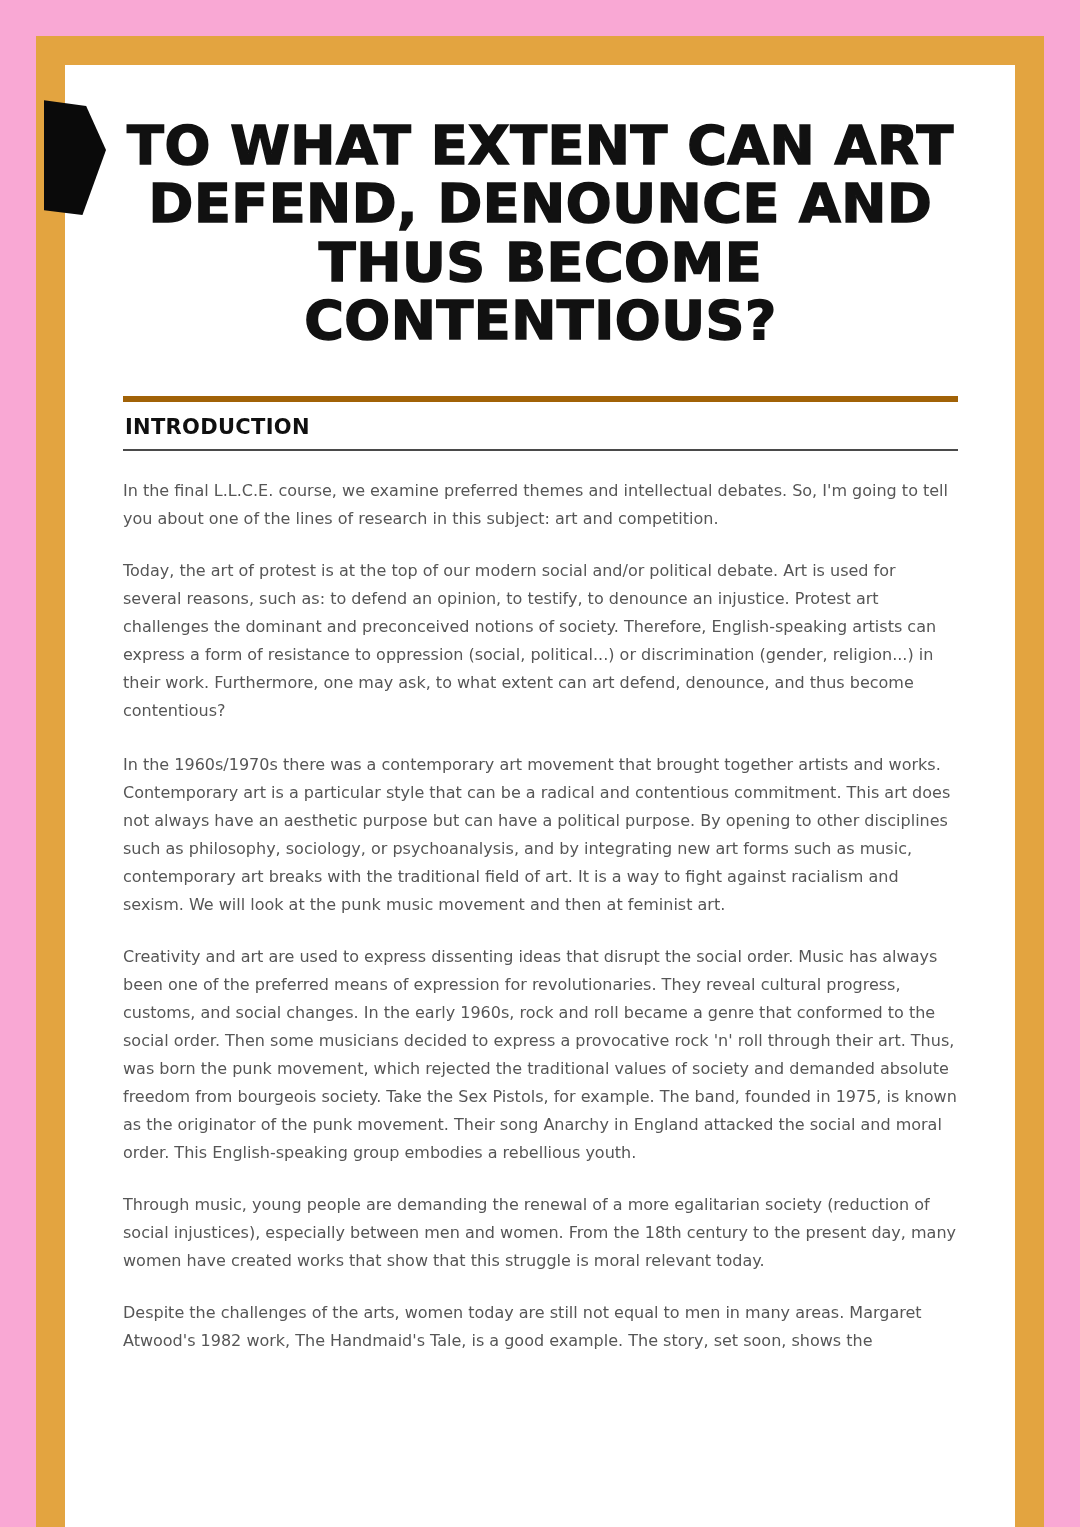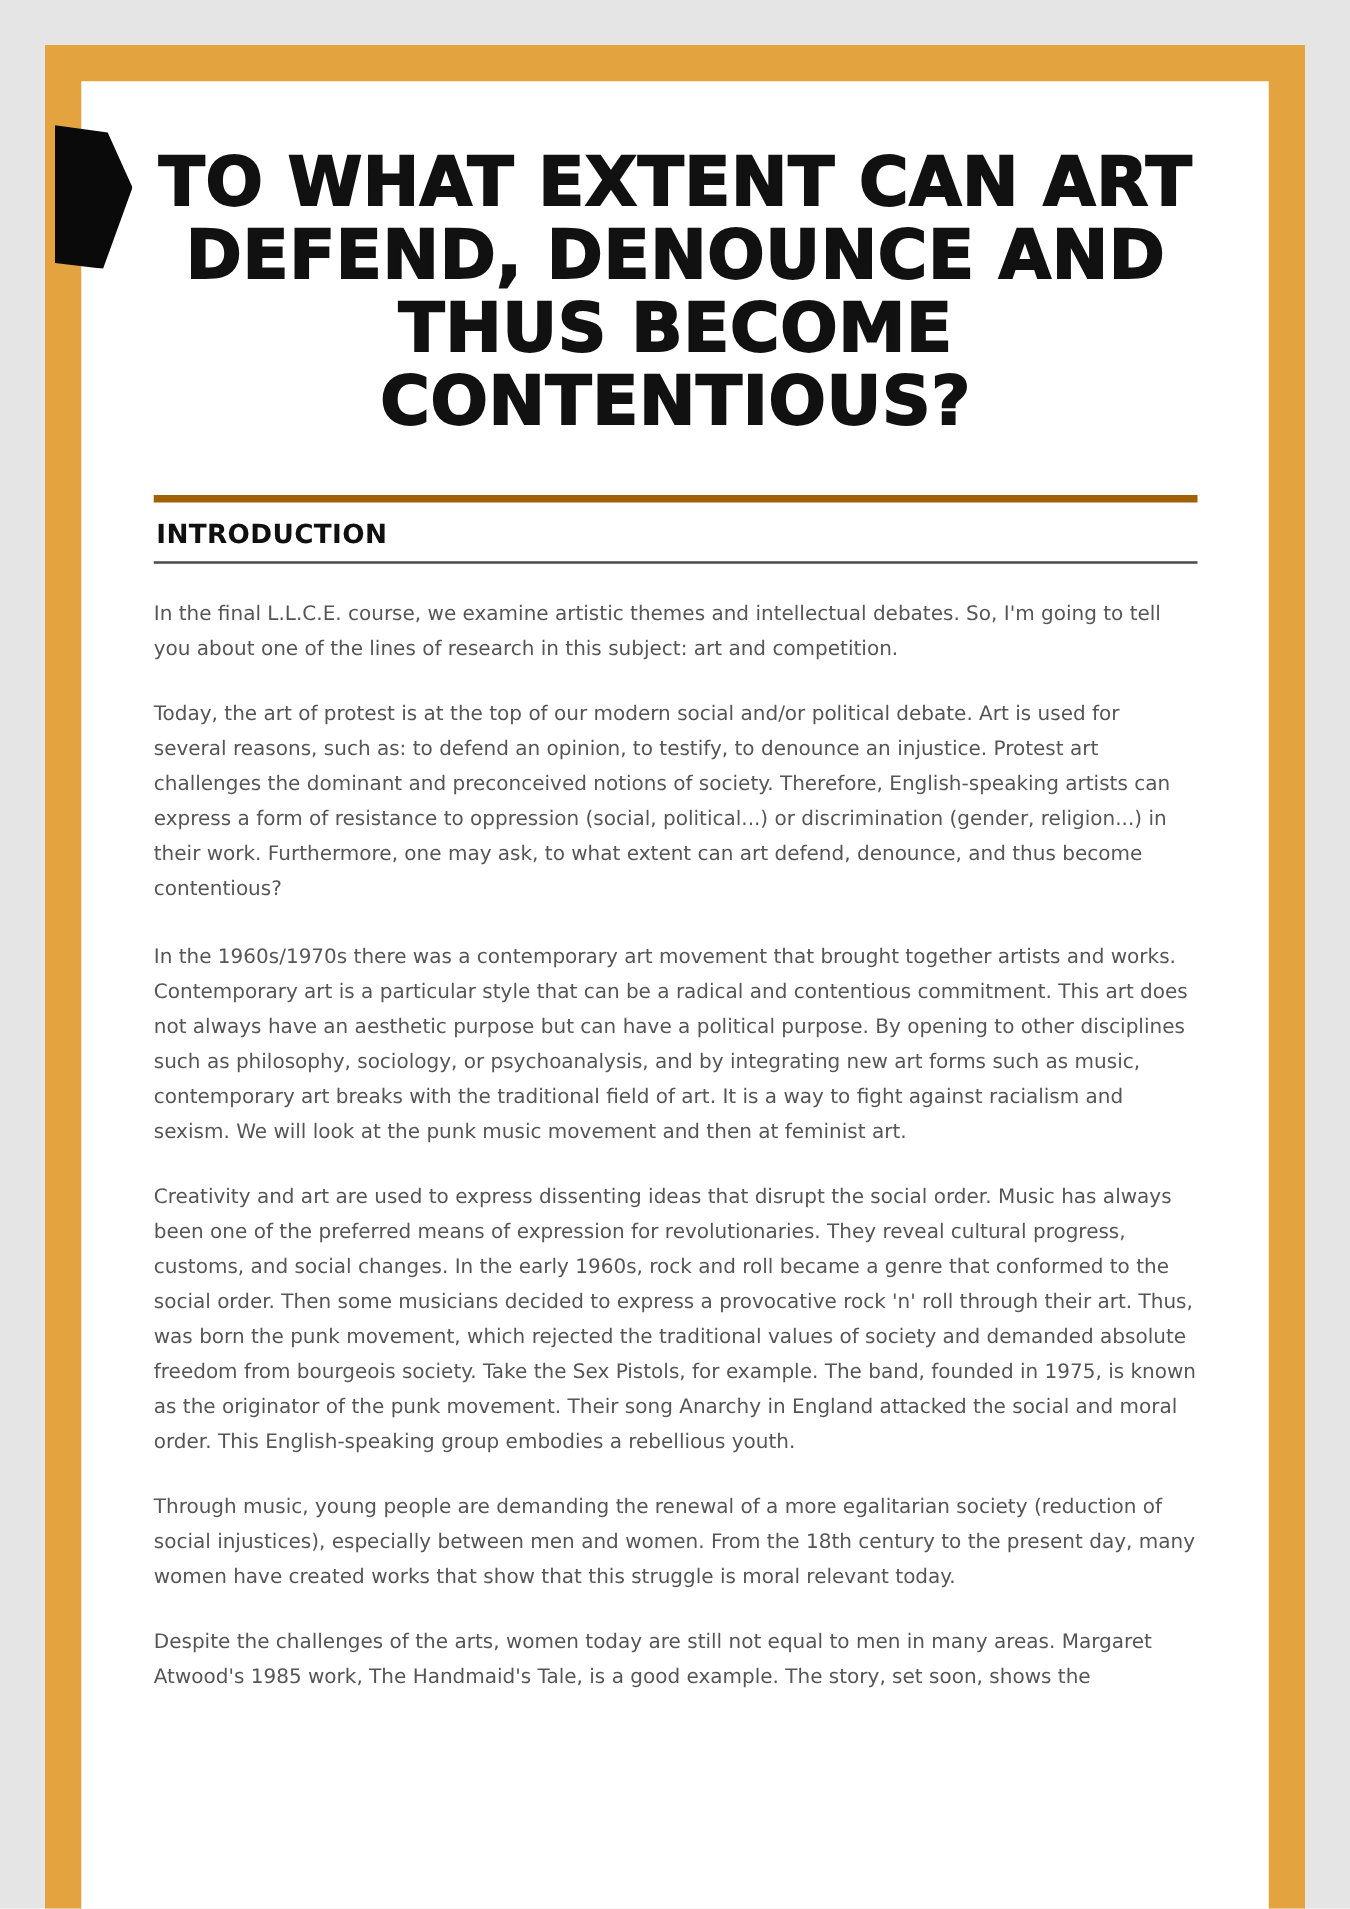--- a/index.html
+++ b/index.html
@@ -5,21 +5,21 @@
   html, body {
     margin: 0;
     padding: 0;
     background: #ffffff;
     font-family: "DejaVu Sans", "Liberation Sans", sans-serif;
   }
   .canvas {
     position: relative;
     width: 1080px;
     height: 1527px;
-    background: #e5e5e5;
+    background: #f9a8d4;
     overflow: hidden;
   }
   
   .frame {
     position: absolute;
     top: 36px;
     left: 36px;
     width: 1008px;
     height: 1560px; 
     border: 29px solid #E3A440;
@@ -85,24 +85,24 @@
   <div class="frame"></div>
   <div class="bookmark"></div>
 
   <div class="content">
     <h1 class="title">TO WHAT EXTENT CAN ART DEFEND, DENOUNCE AND THUS BECOME CONTENTIOUS?</h1>
 
     <section>
       <div class="sec-head">
         <h2>INTRODUCTION</h2>
       </div>
-      <p>In the final L.L.C.E. course, we examine artistic themes and intellectual debates. So, I'm going to tell you about one of the lines of research in this subject: art and competition.</p>
+      <p>In the final L.L.C.E. course, we examine preferred themes and intellectual debates. So, I'm going to tell you about one of the lines of research in this subject: art and competition.</p>
       <p>Today, the art of protest is at the top of our modern social and/or political debate. Art is used for several reasons, such as: to defend an opinion, to testify, to denounce an injustice. Protest art challenges the dominant and preconceived notions of society. Therefore, English-speaking artists can express a form of resistance to oppression (social, political...) or discrimination (gender, religion...) in their work. Furthermore, one may ask, to what extent can art defend, denounce, and thus become contentious?</p>
     </section>
 
     <section>
       <p>In the 1960s/1970s there was a contemporary art movement that brought together artists and works. Contemporary art is a particular style that can be a radical and contentious commitment. This art does not always have an aesthetic purpose but can have a political purpose. By opening to other disciplines such as philosophy, sociology, or psychoanalysis, and by integrating new art forms such as music, contemporary art breaks with the traditional field of art. It is a way to fight against racialism and sexism. We will look at the punk music movement and then at feminist art.</p>
       <p>Creativity and art are used to express dissenting ideas that disrupt the social order. Music has always been one of the preferred means of expression for revolutionaries. They reveal cultural progress, customs, and social changes. In the early 1960s, rock and roll became a genre that conformed to the social order. Then some musicians decided to express a provocative rock 'n' roll through their art. Thus, was born the punk movement, which rejected the traditional values of society and demanded absolute freedom from bourgeois society. Take the Sex Pistols, for example. The band, founded in 1975, is known as the originator of the punk movement. Their song Anarchy in England attacked the social and moral order. This English-speaking group embodies a rebellious youth.</p>
       <p>Through music, young people are demanding the renewal of a more egalitarian society (reduction of social injustices), especially between men and women. From the 18th century to the present day, many women have created works that show that this struggle is moral relevant today.</p>
-      <p>Despite the challenges of the arts, women today are still not equal to men in many areas. Margaret Atwood's 1985 work, The Handmaid's Tale, is a good example. The story, set soon, shows the</p>
+      <p>Despite the challenges of the arts, women today are still not equal to men in many areas. Margaret Atwood's 1982 work, The Handmaid's Tale, is a good example. The story, set soon, shows the</p>
     </section>
   </div>
 </div>
 
 </body></html>

